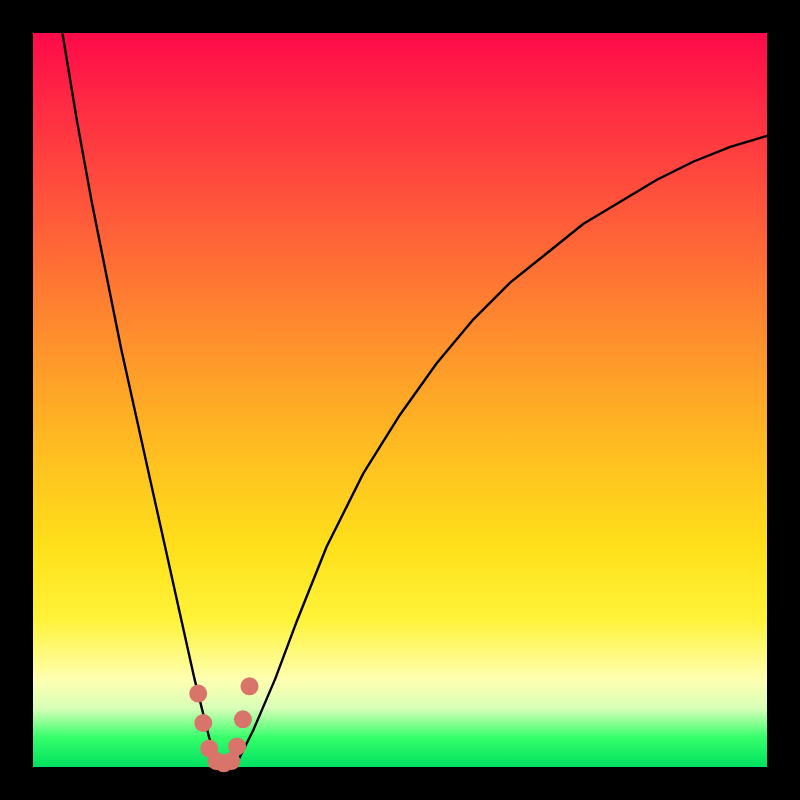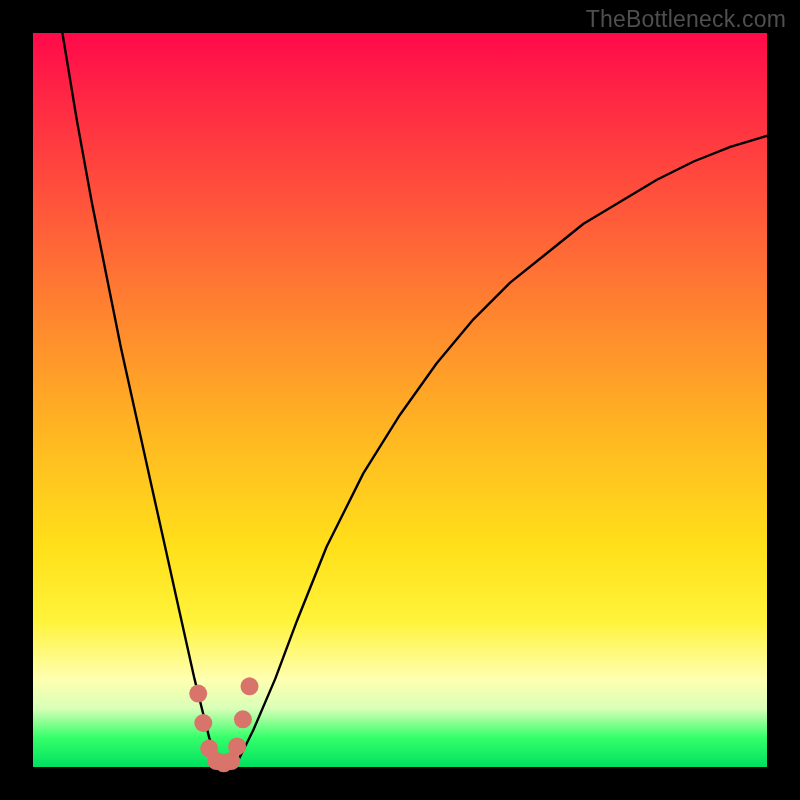--- a/index.html
+++ b/index.html
@@ -56,21 +56,20 @@
     top: 0;
     width: 734px;
     height: 734px;
     overflow: visible;
   }
 </style>
 </head>
 <body>
 
 <div class="frame">
-  <div class="watermark">TheBottleneck.com</div>
   <div class="plot">
     <svg class="curve" viewBox="0 0 734 734">
       <path id="curve-path" fill="none" stroke="#000" stroke-width="2.4" stroke-linecap="round" stroke-linejoin="round" d="M29.4 0.0 L44.0 88.1 L58.7 168.8 L73.4 242.2 L88.1 315.6 L102.8 381.7 L117.4 447.7 L132.1 513.8 L146.8 579.9 L161.5 645.9 L168.8 675.3 L176.2 704.6 L183.5 726.7 L190.8 734.0 L198.2 734.0 L205.5 726.7 L220.2 697.3 L242.2 645.9 L264.2 587.2 L293.6 513.8 L330.3 440.4 L367.0 381.7 L403.7 330.3 L440.4 286.3 L477.1 249.6 L513.8 220.2 L550.5 190.8 L587.2 168.8 L623.9 146.8 L660.6 128.5 L697.3 113.8 L734.0 102.8"></path>
       <g id="marker-group">
           <circle cx="165.2" cy="660.6" r="9" fill="#d9746b"></circle>
           <circle cx="170.3" cy="690.0" r="9" fill="#d9746b"></circle>
           <circle cx="176.2" cy="715.6" r="9" fill="#d9746b"></circle>
           <circle cx="183.5" cy="728.1" r="9" fill="#d9746b"></circle>
           <circle cx="190.8" cy="730.3" r="9" fill="#d9746b"></circle>
           <circle cx="198.2" cy="728.1" r="9" fill="#d9746b"></circle>

